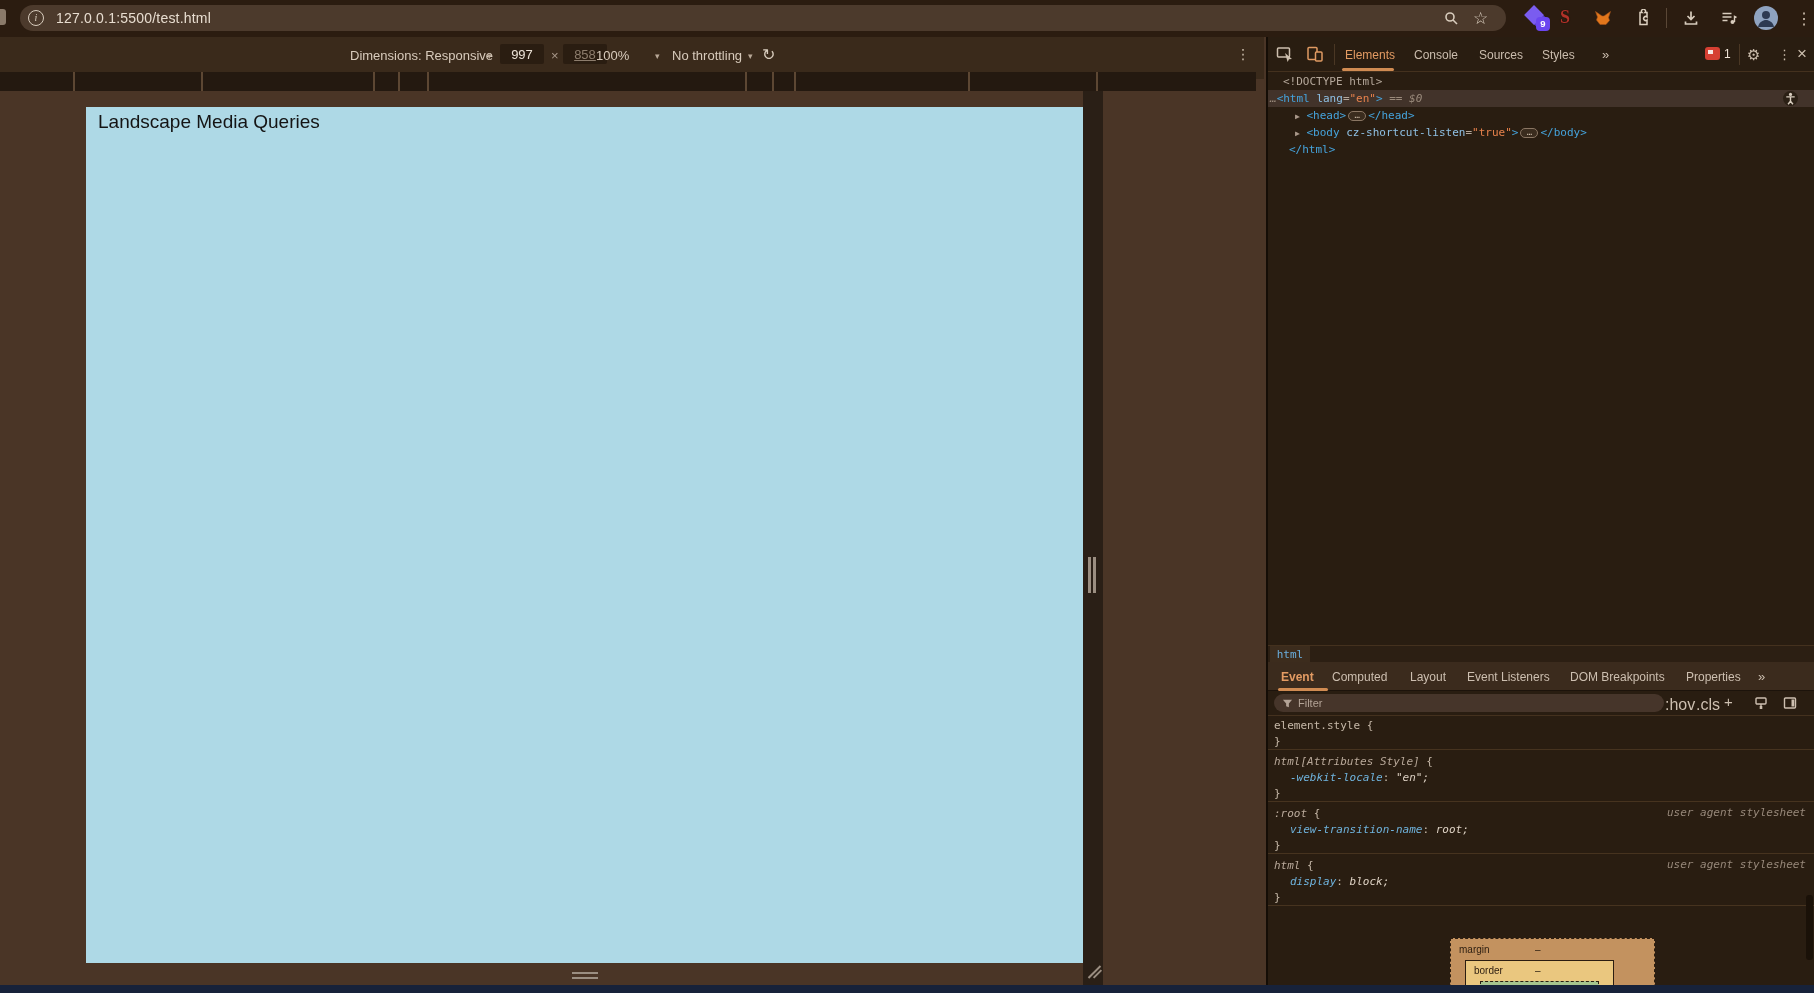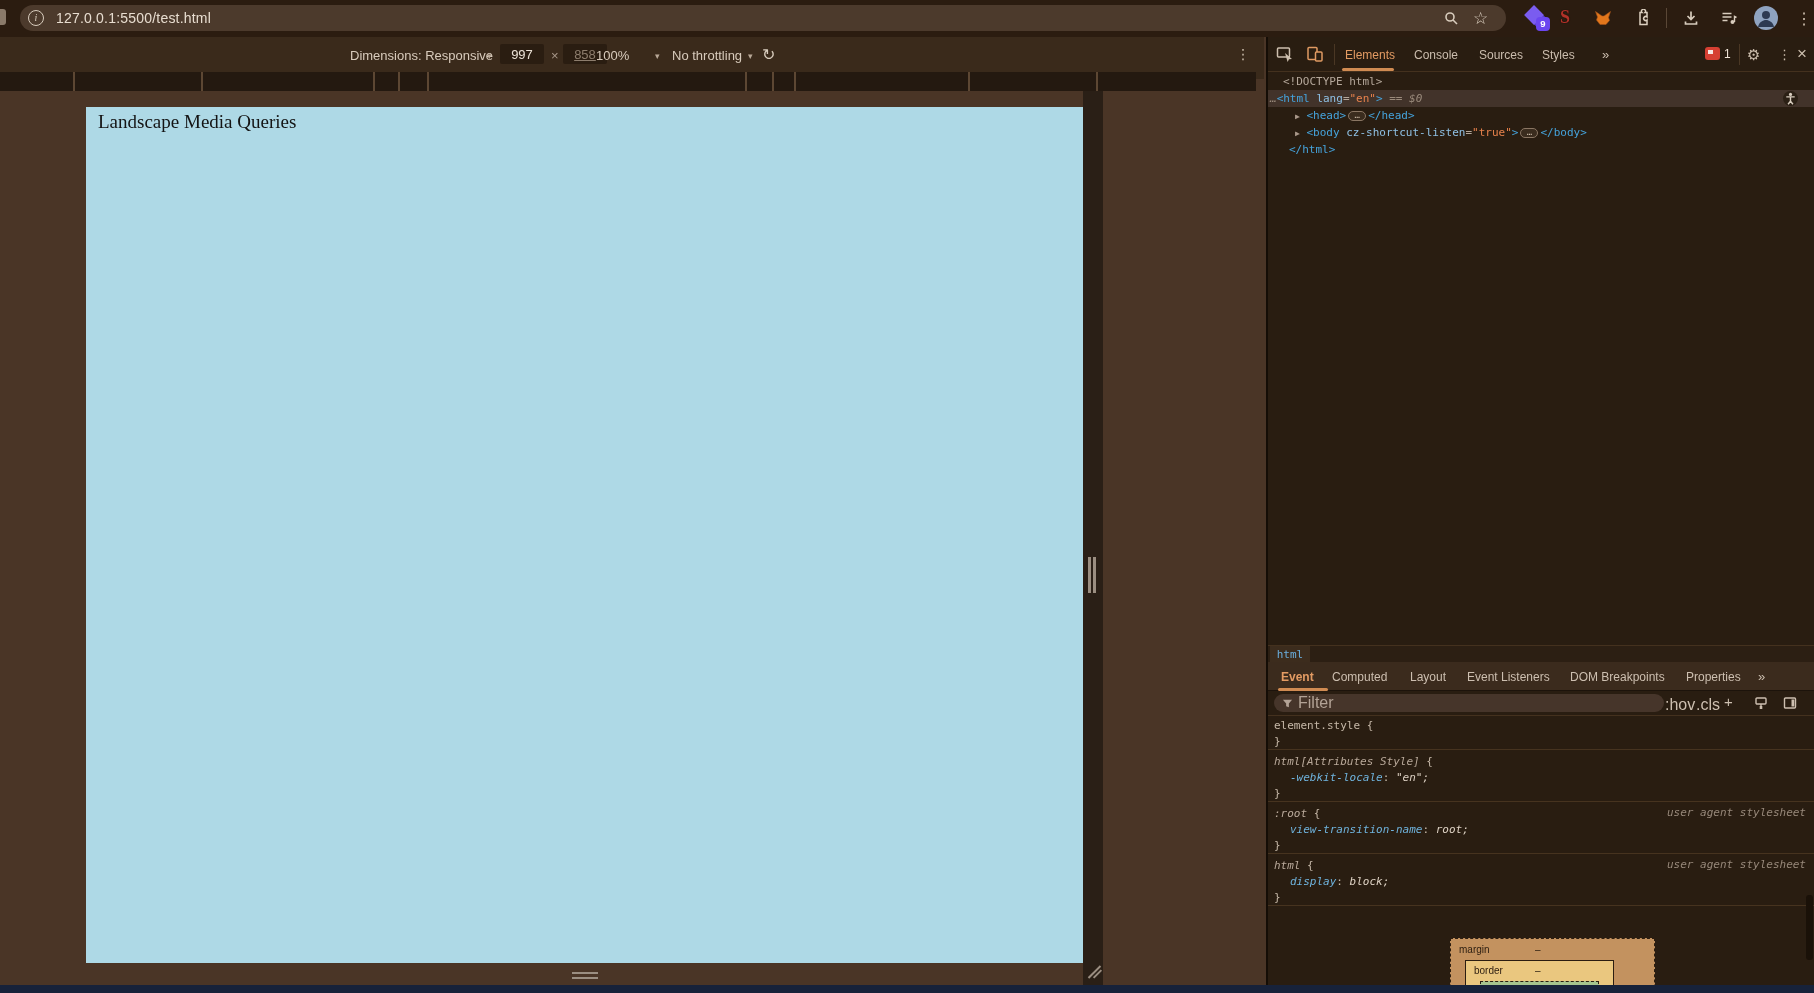--- a/index.html
+++ b/index.html
@@ -35,21 +35,21 @@
                color:#ece2d6; font-size:13px; text-align:center; font-family:"Liberation Sans",sans-serif; }
   .dim-input.ghost { color:#8d7d6d;text-decoration:underline; }
   .rotate-ic { left:762px; top:8px; font-size:16px; color:#d8ccbd; }
 
   
   .mqbar { left:0; top:35px; width:1256px; height:19px; background:#241910; }
   .mqsep { top:0; width:2px; height:19px; background:#5d4733; }
 
   
   .bluepage { left:86px; top:70px; width:997px; height:856px; background:#aed9e6; }
-  .page-title { left:12px; top:4px; font-family:Liberation Serif, serif; font-size:19px; color:#141414; }
+  .page-title { left:12px; top:4px; font-family:Liberation Sans, sans-serif; font-size:19px; color:#141414; }
   .vdrag { left:1083px; top:54px; width:20px; height:894px; background:#2a1f16; }
   .vdrag .b1 { left:5px; top:466px; width:3px; height:36px; background:#9b8e81; }
   .vdrag .b2 { left:10px; top:466px; width:3px; height:36px; background:#9b8e81; }
   .hhandle-1 { left:572px; top:935px; width:26px; height:2px; background:#9b8e81; }
   .hhandle-2 { left:572px; top:940px; width:26px; height:2px; background:#9b8e81; }
   .grip-1 { left:1086px; top:934px; width:17px; height:2px; background:#9b8e81; transform:rotate(-45deg); }
   .grip-2 { left:1092px; top:936px; width:11px; height:2px; background:#9b8e81; transform:rotate(-45deg); }
 
   
   .dt { left:1266px; top:37px; width:548px; height:948px; background:#291d11; border-left:2px solid #140d06; overflow:hidden; }
@@ -81,21 +81,21 @@
   .sbtabs { left:0; top:625px; width:548px; height:29px; background:#3b2b1d; border-bottom:1px solid #1c130b; }
   .sbtab { top:8px; font-size:12px; color:#cdbfb0; }
   .sbtab.active { color:#e39b63; font-weight:bold; }
   .sb-underline { left:10px; top:26px; width:50px; height:3px; background:#d08b52; border-radius:2px; }
   .chev { font-size:13px; color:#cdbfb0; }
 
   
   .filterrow { left:0; top:654px; width:548px; height:25px; background:#291d11; border-bottom:1px solid #44311e; }
   .filter-pill { left:6px; top:3px; width:390px; height:18px; background:#46352a; border-radius:9px; }
   .filter-input { left:24px; top:1px; width:340px; height:16px; background:transparent; border:none; outline:none;
-                  font-size:16px; color:#e0d4c6; font-family:"Liberation Sans",sans-serif; }
+                  font-size:11px; color:#e0d4c6; font-family:"Liberation Sans",sans-serif; }
   .filter-input::placeholder { color:#b3a396; }
   .ftool { top:5px; font-size:16px; color:#cdbfb0; }
 
   
   .rule-line { height:16px; font-size:11px; line-height:16px; white-space:pre; color:#c6b8a8; }
   .sel-ua { font-style:italic; color:#b9a99a; }
   .prop { color:#6fb3dd; font-style:italic; }
   .pval { color:#ded2c4; font-style:italic; }
   .origin { font-style:italic; color:#97887a; font-size:11px; }
   .rdiv { left:0; width:548px; height:1px; background:#46331f; }

